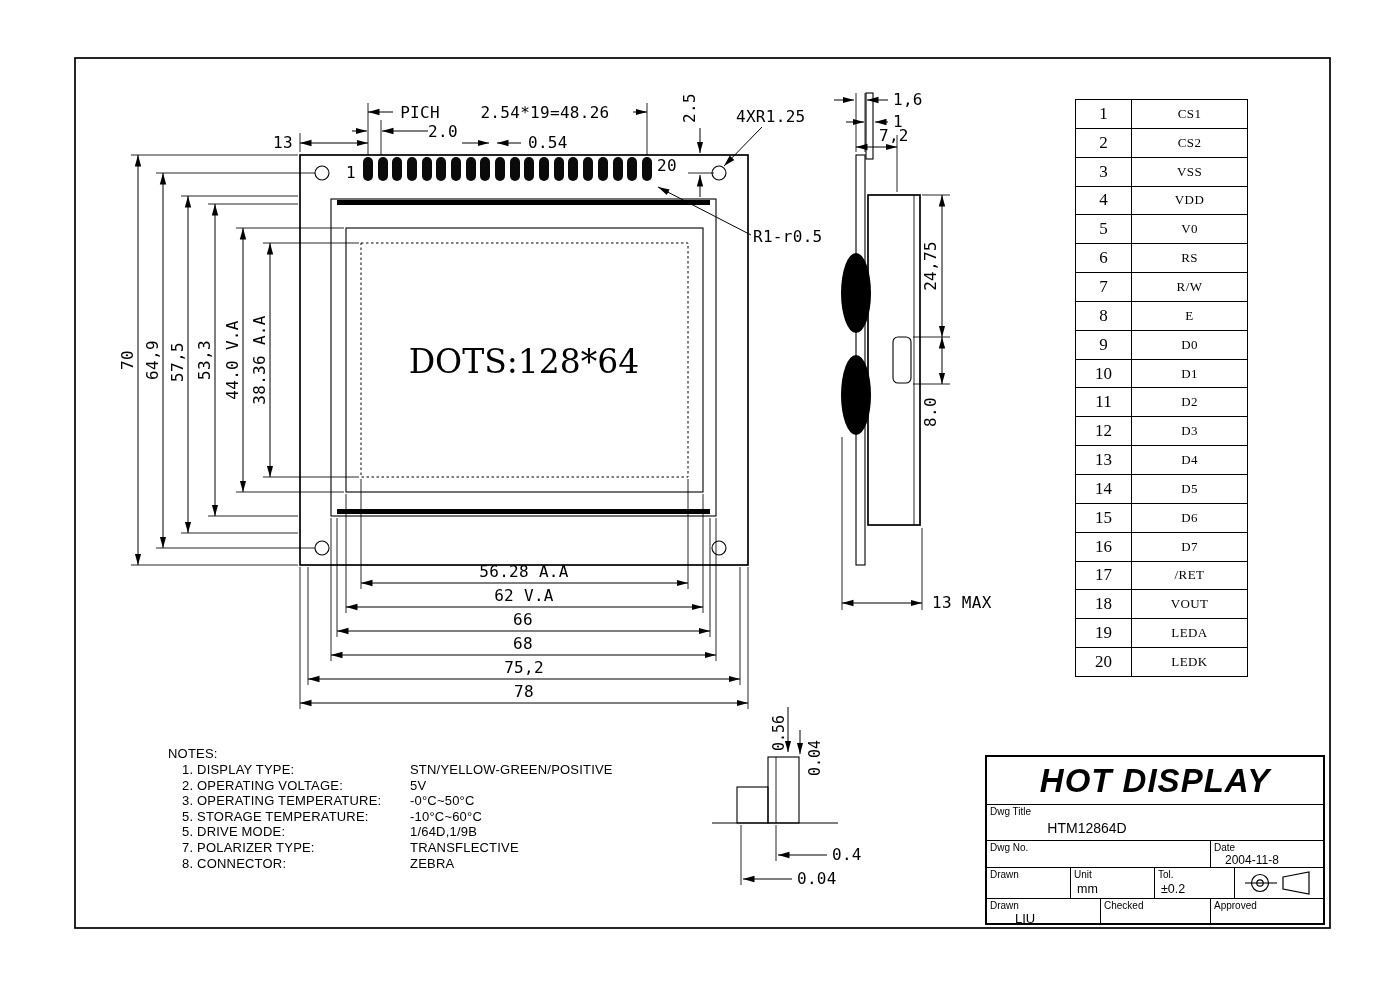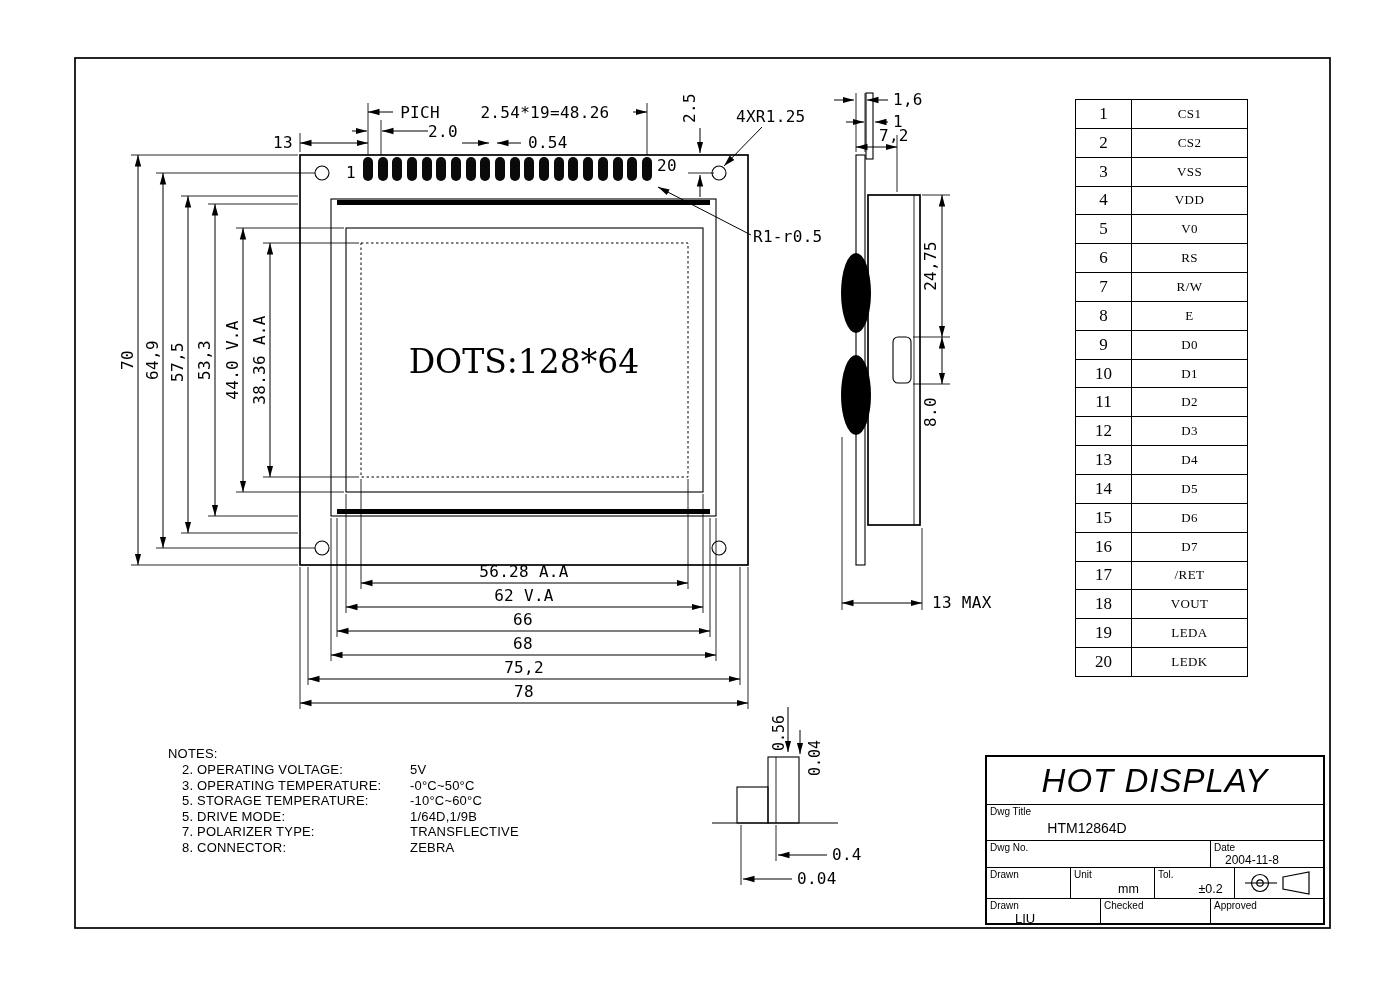--- a/index.html
+++ b/index.html
@@ -34,31 +34,31 @@
   .note-row { display:flex; height:15.6px; line-height:15.6px; }
   .note-label { width:228px; padding-left:14px; }
 
   
   .titleblock { position:absolute; left:985px; top:755px; width:340px; height:170px;
                 border:2px solid #000; box-sizing:border-box; }
   .tb-cell { position:absolute; box-sizing:border-box; }
   .tb-lab { position:absolute; left:3px; top:1px; font-size:10px; }
   .tb-company { left:0; top:0; width:100%; height:48px; border-bottom:1.6px solid #000;
                 display:flex; align-items:center; justify-content:center;
-                font-size:33px; font-weight:normal; font-style:italic; letter-spacing:1px; }
+                font-size:33px; font-weight:bold; font-style:italic; letter-spacing:1px; }
   .tb-row2 { left:0; top:48px; width:100%; height:36px; border-bottom:1.6px solid #000; }
   .tb-title-val { position:absolute; left:20px; top:15px; width:160px; text-align:center; font-size:14px; }
   .tb-dwgno { left:0; top:84px; width:223px; height:27px; border-bottom:1.6px solid #000; }
   .tb-date  { left:223px; top:84px; width:113px; height:27px; border-bottom:1.6px solid #000; border-left:1.6px solid #000; }
   .tb-date-val { position:absolute; left:14px; top:12px; font-size:12px; }
   .tb-scale { left:0; top:111px; width:83px; height:31px; border-bottom:1.6px solid #000; }
   .tb-unit  { left:83px; top:111px; width:84px; height:31px; border-bottom:1.6px solid #000; border-left:1.6px solid #000; }
   .tb-tol   { left:167px; top:111px; width:80px; height:31px; border-bottom:1.6px solid #000; border-left:1.6px solid #000; }
   .tb-proj  { left:247px; top:111px; width:89px; height:31px; border-bottom:1.6px solid #000; border-left:1.6px solid #000; }
-  .tb-center-val { position:absolute; left:16px; top:14px; width:100%; text-align:center; font-size:12.5px; }
+  .tb-center-val { position:absolute; left:6px; top:14px; width:100%; text-align:left; font-size:12.5px; }
   .tb-drawn    { left:0; top:142px; width:113px; height:26px;padding-left:28px; }
   .tb-drawn-val { position:absolute; left:28px; top:12px; font-size:13px; }
   .tb-checked  { left:113px; top:142px; width:110px; height:26px; border-left:1.6px solid #000;padding-left:24px; }
   .tb-approved { left:223px; top:142px; width:113px; height:26px; border-left:1.6px solid #000; }
   .tb-proj svg { position:absolute; left:8px; top:2px; }
 </style>
 </head>
 <body>
 
 <svg class="drawing" width="1400" height="990" viewBox="0 0 1400 990">
@@ -336,20 +336,24 @@
           <td class="no">20</td>
           <td class="nm">LEDK</td>
         </tr>
   </tbody>
     </table>
 </div>
 
 <div class="notes">
   <div class="notes-heading">NOTES:</div>
   <div class="note-row">
+      <span class="note-label">1. DISPLAY TYPE:</span>
+      <span class="note-value">STN/YELLOW-GREEN/POSITIVE</span>
+    </div>
+  <div class="note-row">
       <span class="note-label">2. OPERATING VOLTAGE:</span>
       <span class="note-value">5V</span>
     </div>
   <div class="note-row">
       <span class="note-label">3. OPERATING TEMPERATURE:</span>
       <span class="note-value">-0°C~50°C</span>
     </div>
   <div class="note-row">
       <span class="note-label">5. STORAGE TEMPERATURE:</span>
       <span class="note-value">-10°C~60°C</span>

